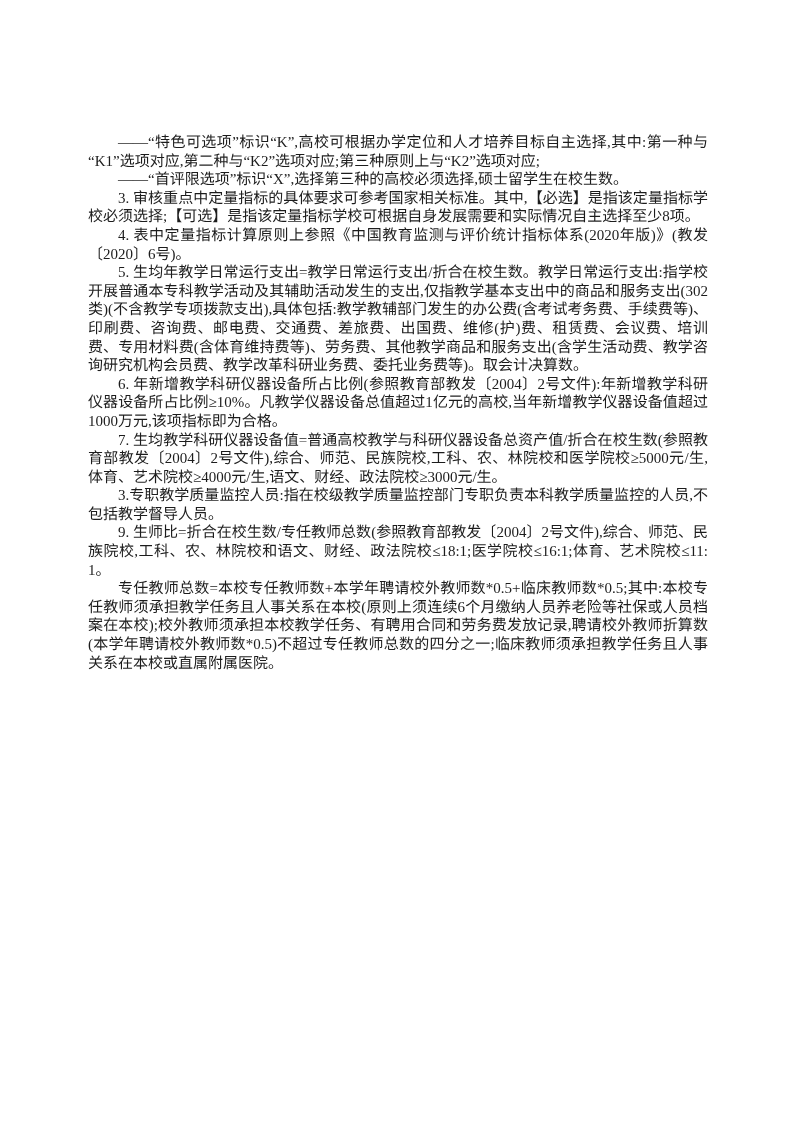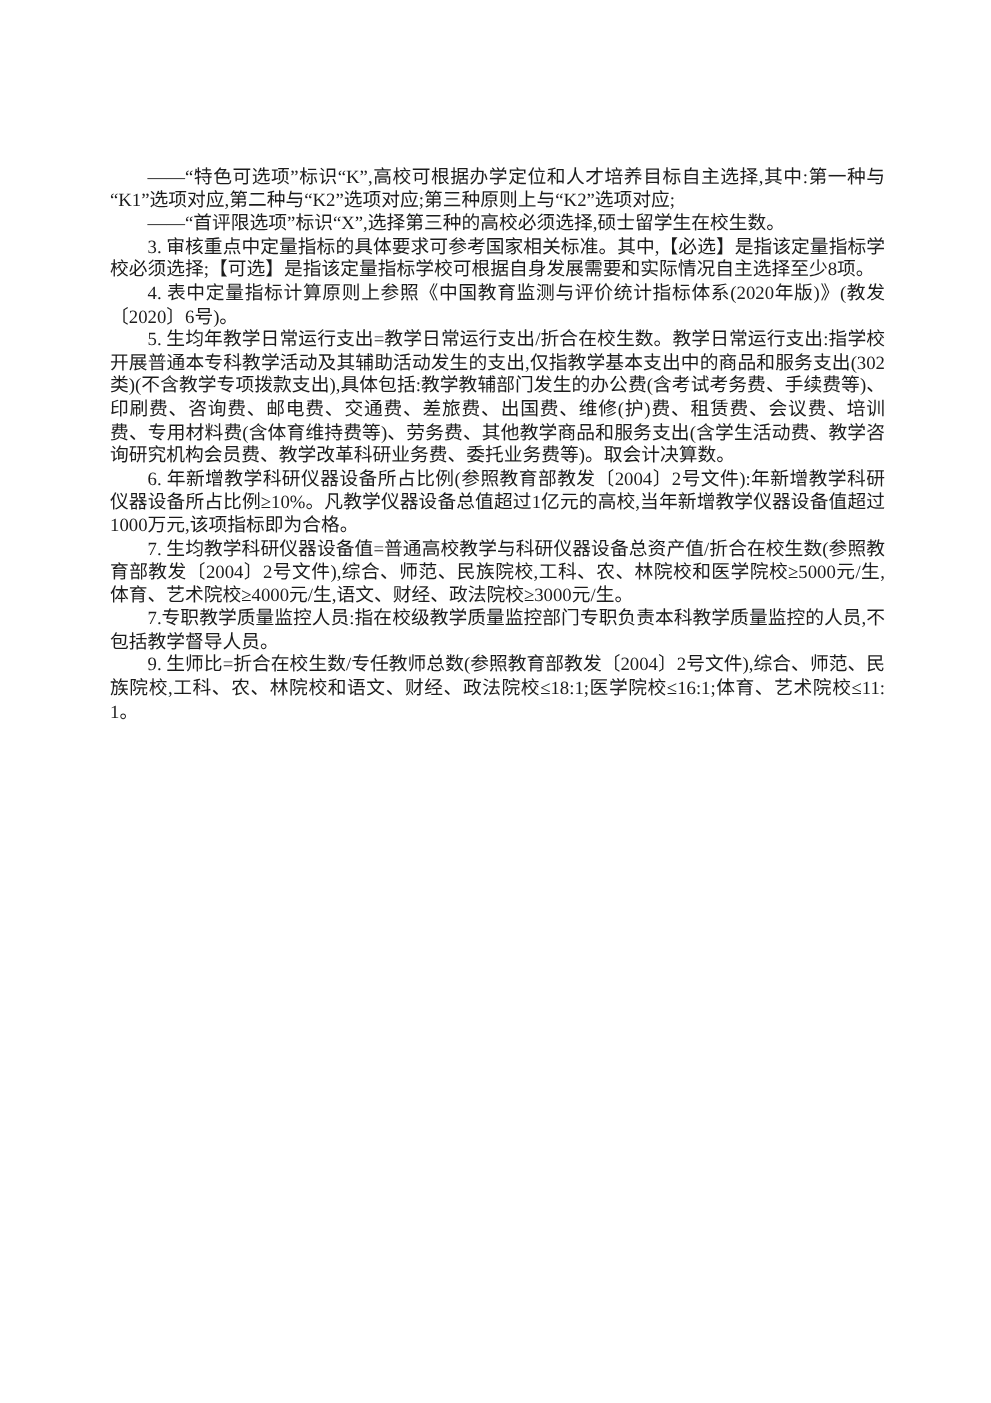--- a/index.html
+++ b/index.html
@@ -46,17 +46,18 @@
 
 <div class="page">
   <div class="text-block">
     <p>——“特色可选项”标识“K”,高校可根据办学定位和人才培养目标自主选择,其中:第一种与“K1”选项对应,第二种与“K2”选项对应;第三种原则上与“K2”选项对应;</p>
     <p>——“首评限选项”标识“X”,选择第三种的高校必须选择,硕士留学生在校生数。</p>
     <p>3. 审核重点中定量指标的具体要求可参考国家相关标准。其中,【必选】是指该定量指标学校必须选择;【可选】是指该定量指标学校可根据自身发展需要和实际情况自主选择至少8项。</p>
     <p>4. 表中定量指标计算原则上参照《中国教育监测与评价统计指标体系(2020年版)》(教发〔2020〕6号)。</p>
     <p>5. 生均年教学日常运行支出=教学日常运行支出/折合在校生数。教学日常运行支出:指学校开展普通本专科教学活动及其辅助活动发生的支出,仅指教学基本支出中的商品和服务支出(302类)(不含教学专项拨款支出),具体包括:教学教辅部门发生的办公费(含考试考务费、手续费等)、印刷费、咨询费、邮电费、交通费、差旅费、出国费、维修(护)费、租赁费、会议费、培训费、专用材料费(含体育维持费等)、劳务费、其他教学商品和服务支出(含学生活动费、教学咨询研究机构会员费、教学改革科研业务费、委托业务费等)。取会计决算数。</p>
     <p>6. 年新增教学科研仪器设备所占比例(参照教育部教发〔2004〕2号文件):年新增教学科研仪器设备所占比例≥10%。凡教学仪器设备总值超过1亿元的高校,当年新增教学仪器设备值超过1000万元,该项指标即为合格。</p>
     <p>7. 生均教学科研仪器设备值=普通高校教学与科研仪器设备总资产值/折合在校生数(参照教育部教发〔2004〕2号文件),综合、师范、民族院校,工科、农、林院校和医学院校≥5000元/生,体育、艺术院校≥4000元/生,语文、财经、政法院校≥3000元/生。</p>
-    <p>7.专职教学质量监控人员:指在校级教学质量监控部门专职负责本科教学质量监控的人员,不包括教学督导人员。</p>
+    <p>3.专职教学质量监控人员:指在校级教学质量监控部门专职负责本科教学质量监控的人员,不包括教学督导人员。</p>
     <p>9. 生师比=折合在校生数/专任教师总数(参照教育部教发〔2004〕2号文件),综合、师范、民族院校,工科、农、林院校和语文、财经、政法院校≤18:1;医学院校≤16:1;体育、艺术院校≤11:1。</p>
+    <p>专任教师总数=本校专任教师数+本学年聘请校外教师数*0.5+临床教师数*0.5;其中:本校专任教师须承担教学任务且人事关系在本校(原则上须连续6个月缴纳人员养老险等社保或人员档案在本校);校外教师须承担本校教学任务、有聘用合同和劳务费发放记录,聘请校外教师折算数(本学年聘请校外教师数*0.5)不超过专任教师总数的四分之一;临床教师须承担教学任务且人事关系在本校或直属附属医院。</p>
   </div>
   <div class="page-footer">— 22 —</div>
 </div>
 
 </body></html>

